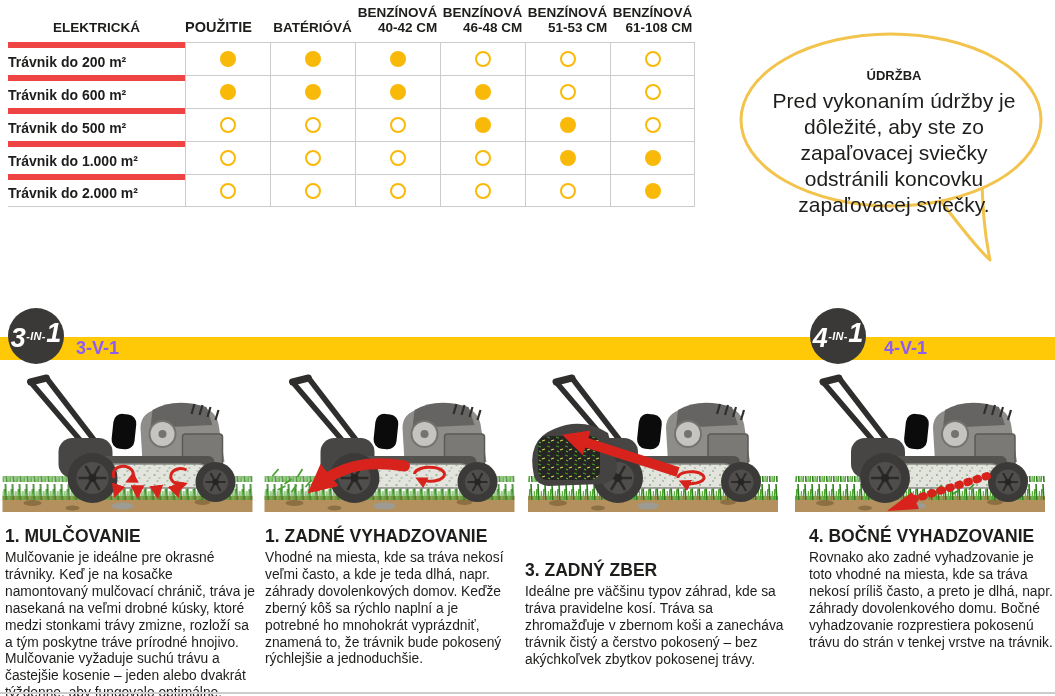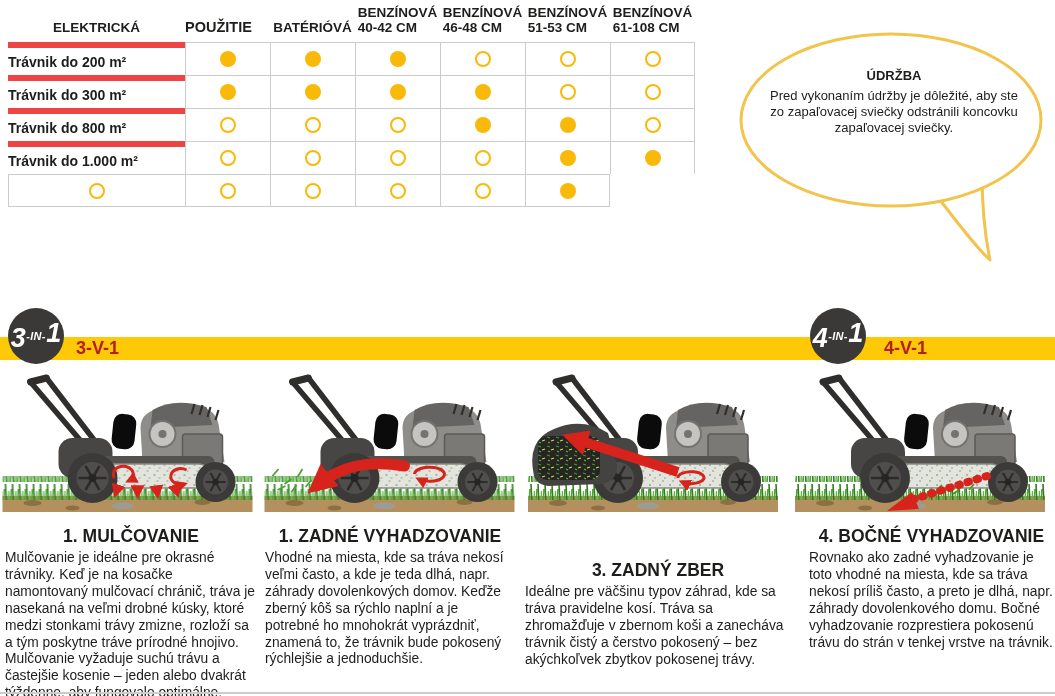--- a/index.html
+++ b/index.html
@@ -1,43 +1,43 @@
 <!DOCTYPE html>
 <html><head>
 <meta charset="utf-8">
 <style>
   html,body{margin:0;padding:0;background:#fff;}
   .page{position:relative;width:1055px;height:696px;background:#fff;overflow:hidden;
         font-family:"Liberation Sans",sans-serif;color:#1d1d1b;}
 
   
   .cmp-table{position:absolute;left:8px;top:4px;display:grid;grid-template-columns:177px repeat(6,85px);}
-  .cmp-th{display:flex;align-items:flex-end;justify-content:center;text-align:left;
+  .cmp-th{display:flex;align-items:flex-end;justify-content:center;text-align:right;
           font-weight:bold;font-size:13.5px;line-height:1.12;height:38px;box-sizing:border-box;
           padding-bottom:7px;white-space:pre-line;}
   .cmp-th.usage{justify-content:flex-start;text-align:left;font-size:14.5px;}
   .cmp-label{display:flex;align-items:center;font-size:14px;height:33px;box-sizing:border-box;border-top:6px solid #ef4444;font-weight:bold;}
   .cmp-dotcell{display:flex;align-items:center;justify-content:center;height:33px;box-sizing:border-box;
                border-top:1px solid #ccc;border-left:1px solid #ccc;}
   .cmp-dotcell.lastcol{border-right:1px solid #ccc;}
   .lastrow{border-bottom:1px solid #ccc;}
   .dot{width:16px;height:16px;border-radius:50%;box-sizing:border-box;}
   .dot.filled{background:#F9B908;}
   .dot.outline{border:2.5px solid #F9B908;background:#fff;}
 
   
   .bubble{position:absolute;left:733px;top:28px;width:322px;height:234px;}
   .bubble svg{position:absolute;left:0;top:0;}
   .bubble-text{position:absolute;left:35px;width:252px;top:40px;text-align:center;}
   .bubble-title{font-weight:bold;font-size:13px;margin-bottom:5px;}
-  .bubble-body{font-size:13px;line-height:1.24;}
+  .bubble-body{font-size:21px;line-height:1.24;}
 
   
   .strip{position:absolute;left:0;top:337px;width:1055px;height:23px;background:#FFC907;}
-  .strip-label{position:absolute;top:337px;height:23px;line-height:23px;font-weight:bold;font-size:18px;color:#b91c1c;}
+  .strip-label{position:absolute;top:337px;height:23px;line-height:23px;font-weight:bold;font-size:18px;color:#8b5cf6;}
   .strip-label.l1{left:76px;}
   .strip-label.l2{left:884px;}
   .badge{position:absolute;top:308px;width:56px;height:56px;border-radius:50%;background:#3A3938;color:#fff;
          display:flex;align-items:center;justify-content:center;font-weight:bold;font-style:italic;}
   .badge.b1{left:8px;}
   .badge.b2{left:810px;}
   .badge .big{font-size:27px;line-height:1;}
   .badge .big-l{transform:translateY(2px);}
   .badge .big-r{transform:translateY(-3px);}
   .badge .small{font-size:11px;letter-spacing:.3px;padding:0 .5px;}
@@ -45,21 +45,21 @@
   
   .fig{position:absolute;top:372px;height:145px;}
   .fig svg{display:block;width:100%;height:100%;}
   .fig.f1{left:0;width:255px;}
   .fig.f2{left:262px;width:255px;}
   .fig.f3{left:518px;width:270px;}
   .fig.f4{left:788px;width:264px;}
 
   
   .sec{position:absolute;top:527px;}
-  .sec h3{margin:0 0 5px 0;font-size:17.5px;line-height:1.05;text-align:center;}
+  .sec h3{margin:0 0 5px 0;font-size:17.5px;line-height:1.05;}
   .sec p{margin:0;font-size:13.8px;line-height:1.22;}
   .sec.s1{left:5px;width:252px;}
   .sec.s2{left:265px;width:250px;}
   .sec.s3{left:525px;width:266px;margin-top:34px;}
   .sec.s4{left:809px;width:245px;}
 
   .bottom-rule{position:absolute;left:0;top:692px;width:1055px;height:2px;background:#ccc;}
 </style>
 </head>
 <body>
@@ -90,40 +90,40 @@
       </div>
       <div class="cmp-dotcell">
         <div class="dot outline"></div>
       </div>
       <div class="cmp-dotcell">
         <div class="dot outline"></div>
       </div>
       <div class="cmp-dotcell lastcol">
         <div class="dot outline"></div>
       </div>
-      <div class="cmp-label">Trávnik do 300 m²</div>
+      <div class="cmp-label">Trávnik do 600 m²</div>
       <div class="cmp-dotcell">
         <div class="dot filled"></div>
       </div>
       <div class="cmp-dotcell">
         <div class="dot filled"></div>
       </div>
       <div class="cmp-dotcell">
         <div class="dot filled"></div>
       </div>
       <div class="cmp-dotcell">
         <div class="dot filled"></div>
       </div>
       <div class="cmp-dotcell">
         <div class="dot outline"></div>
       </div>
       <div class="cmp-dotcell lastcol">
         <div class="dot outline"></div>
       </div>
-      <div class="cmp-label">Trávnik do 800 m²</div>
+      <div class="cmp-label">Trávnik do 500 m²</div>
       <div class="cmp-dotcell">
         <div class="dot outline"></div>
       </div>
       <div class="cmp-dotcell">
         <div class="dot outline"></div>
       </div>
       <div class="cmp-dotcell">
         <div class="dot outline"></div>
       </div>
       <div class="cmp-dotcell">
@@ -147,20 +147,21 @@
       </div>
       <div class="cmp-dotcell">
         <div class="dot outline"></div>
       </div>
       <div class="cmp-dotcell">
         <div class="dot filled"></div>
       </div>
       <div class="cmp-dotcell lastcol">
         <div class="dot filled"></div>
       </div>
+      <div class="cmp-label lastrow">Trávnik do 2.000 m²</div>
       <div class="cmp-dotcell lastrow">
         <div class="dot outline"></div>
       </div>
       <div class="cmp-dotcell lastrow">
         <div class="dot outline"></div>
       </div>
       <div class="cmp-dotcell lastrow">
         <div class="dot outline"></div>
       </div>
       <div class="cmp-dotcell lastrow">

